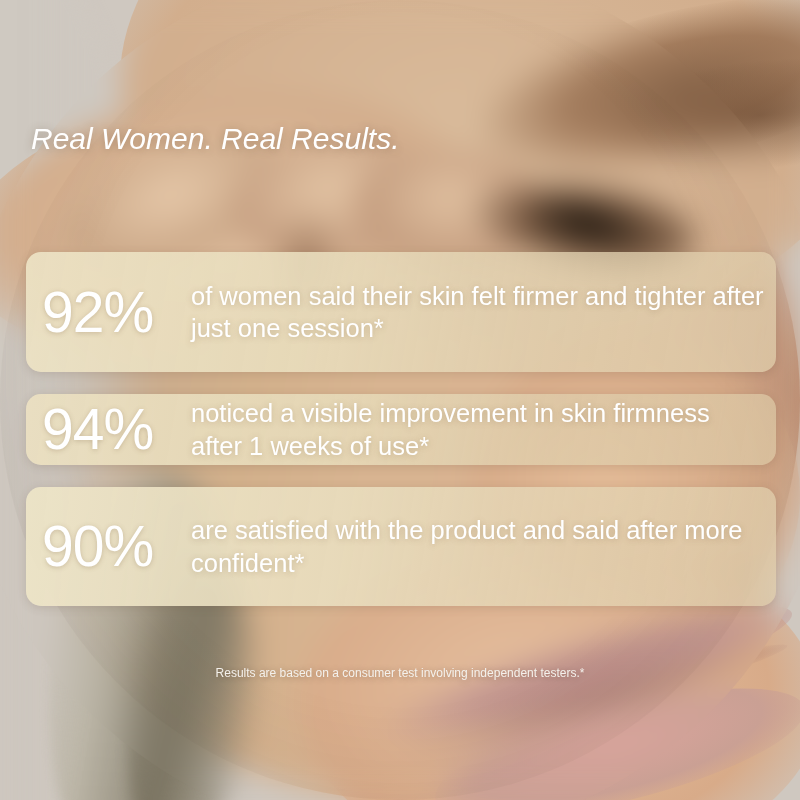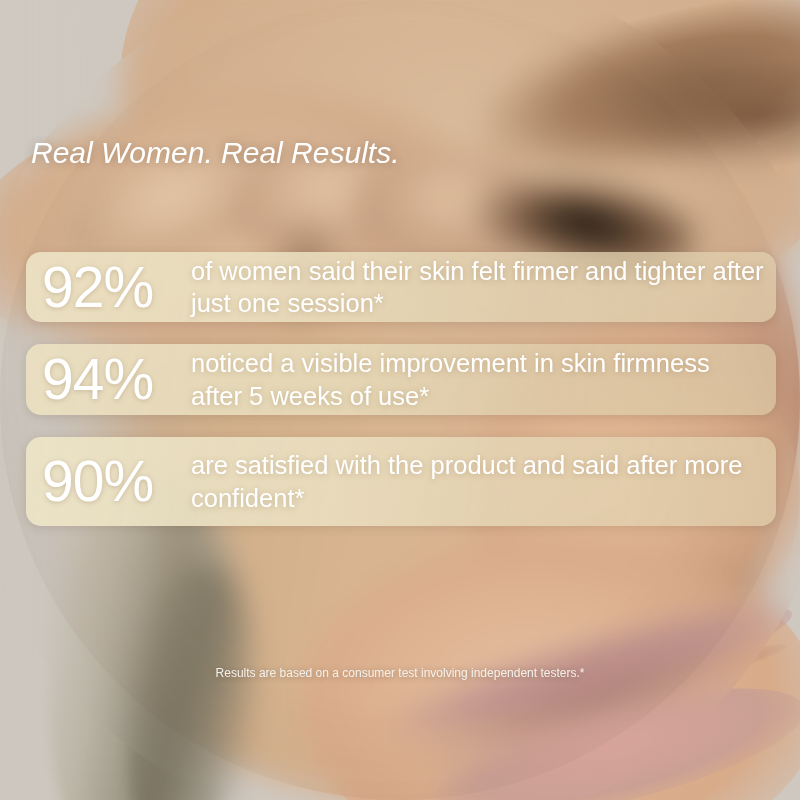--- a/index.html
+++ b/index.html
@@ -181,60 +181,60 @@
     font-weight: 300;
     letter-spacing: .3px;
     color: #ffffff;
     text-shadow: 0 1px 10px rgba(90,64,44,.35);
     line-height: 1;
     white-space: nowrap;
   }
   .subhead {
     position: absolute;
     left: 31px;
-    top: 136px;
+    top: 122px;
     font-size: 30px;
     font-weight: 300;
     font-style: italic;
     color: #ffffff;
     text-shadow: 0 1px 8px rgba(90,64,44,.35);
     white-space: nowrap;
   }
 
   .cards {
     position: absolute;
     left: 26px;
     top: 252px;
     width: 750px;
   }
   .stat-card {
     position: relative;
     display: flex;
     align-items: center;
-    height: 70px;
+    height: 120px;
     margin-bottom: 22px;
     border-radius: 15px;
     background: linear-gradient(100deg,
         rgba(236,226,196,.93) 0%,
         rgba(233,222,190,.88) 38%,
         rgba(226,210,177,.80) 66%,
         rgba(224,206,172,.74) 100%);
     box-shadow: 0 2px 10px rgba(96,70,48,.16);
     overflow: hidden;
   }
   .stat-card.card-2 {
     height: 71px;
     background: linear-gradient(100deg,
         rgba(235,224,193,.93) 0%,
         rgba(231,219,186,.88) 40%,
         rgba(223,205,171,.78) 70%,
         rgba(220,200,165,.72) 100%);
   }
   .stat-card.card-3 {
-    height: 89px;
+    height: 119px;
     margin-bottom: 0;
     background: linear-gradient(100deg,
         rgba(237,228,199,.94) 0%,
         rgba(233,222,191,.89) 42%,
         rgba(227,211,178,.80) 72%,
         rgba(224,206,172,.74) 100%);
   }
 
   .stat-value {
     flex: 0 0 auto;
@@ -308,21 +308,21 @@
 
     <div class="cards">
 
       <div class="stat-card card-1">
         <div class="stat-value">92%</div>
         <div class="stat-text">of women said their skin felt firmer and tighter after just one session*</div>
       </div>
 
       <div class="stat-card card-2">
         <div class="stat-value">94%</div>
-        <div class="stat-text">noticed a visible improvement in skin firmness after 5 weeks of use*</div>
+        <div class="stat-text">noticed a visible improvement in skin firmness after 1 weeks of use*</div>
       </div>
 
       <div class="stat-card card-3">
         <div class="stat-value">90%</div>
         <div class="stat-text">are satisfied with the product and said after more confident*</div>
       </div>
 
     </div>
 
     <div class="footnote">Results are based on a consumer test involving independent testers.*</div>

